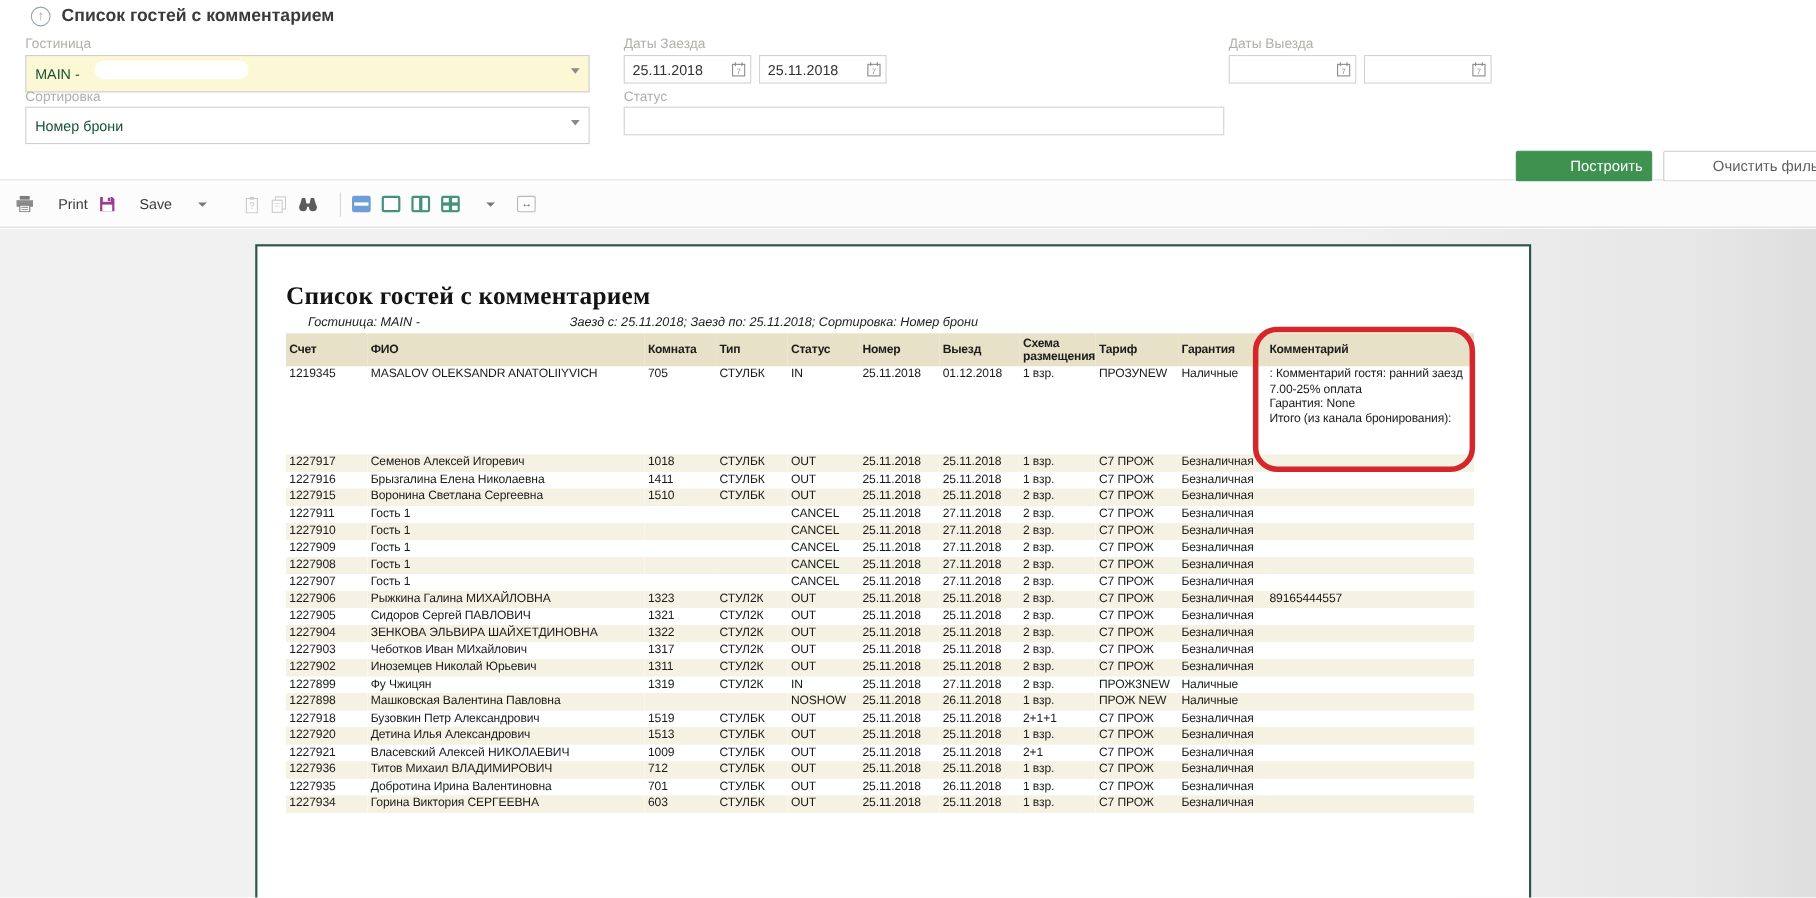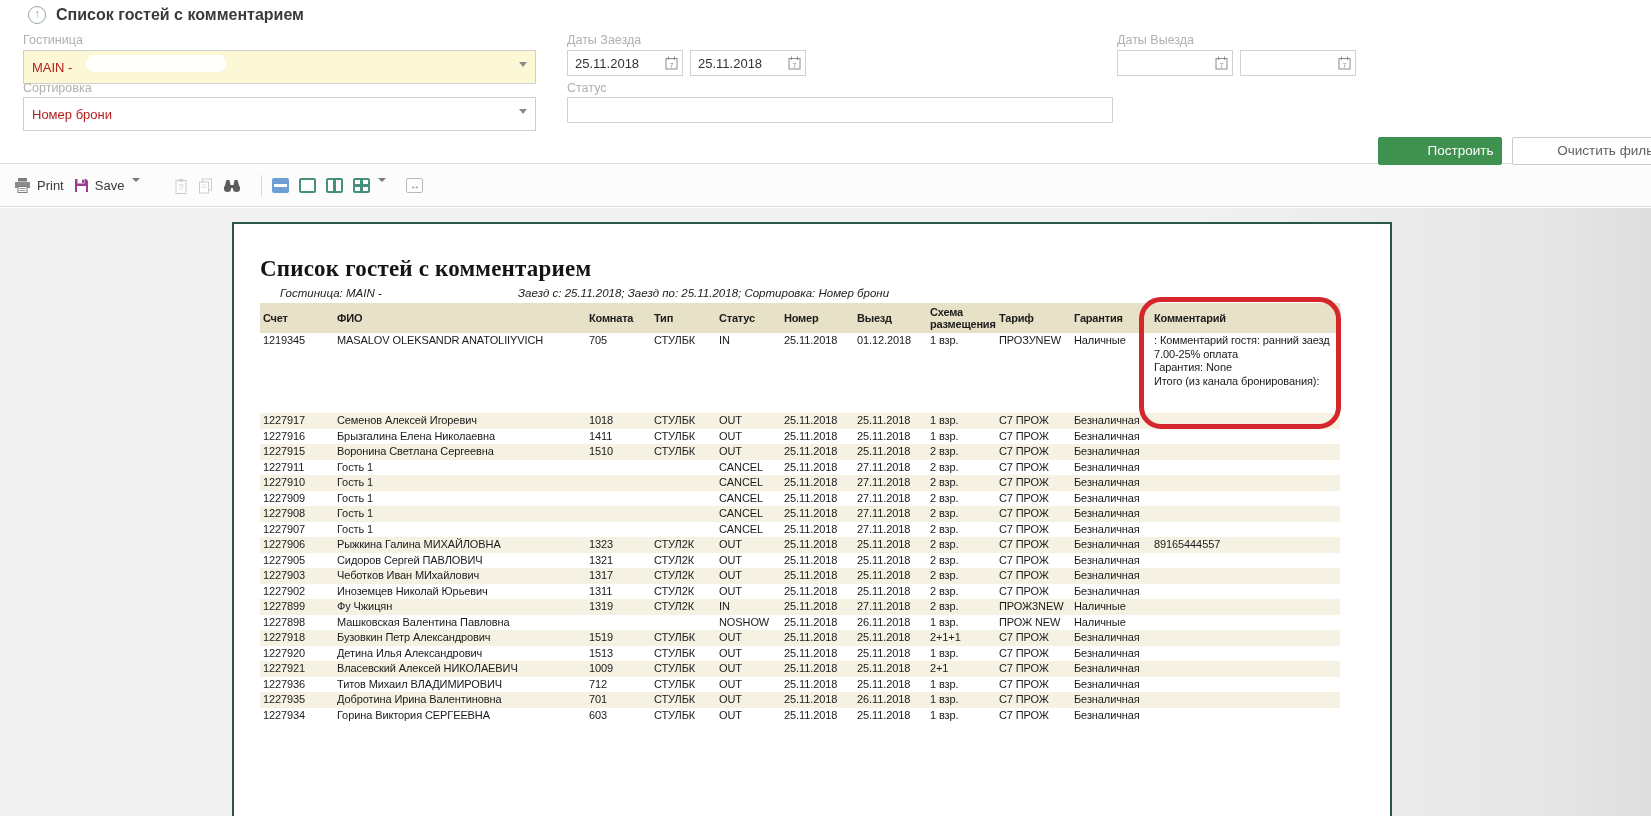--- a/index.html
+++ b/index.html
@@ -10,42 +10,42 @@
   
   .filter-panel { position:absolute; left:0; top:0; width:1651px; height:164px;
                   background:#fff; border-bottom:1px solid #e2e2e2; }
   .panel-header { position:absolute; left:28px; top:6px; display:flex; align-items:center; gap:10px; }
   .collapse-circle { width:18px; height:18px; border:1.5px solid #97a5ae; border-radius:50%;
                      color:#97a5ae; font-size:12px; line-height:15px; text-align:center; cursor:pointer; }
   .panel-title { font-size:16px; font-weight:bold; color:#3a3a3a; }
 
   .f-label { position:absolute; font-size:12.5px; color:#b2b0ac; }
   .f-select { position:absolute; height:26px; border:1px solid #cfcfcf; background:#fff;
-              display:flex; align-items:center; padding:16px 8px; font-size:13px; color:#b91c1c; cursor:pointer; }
+              display:flex; align-items:center; padding:16px 8px; font-size:13px; color:#14532d; cursor:pointer; }
   .f-select .caret { position:absolute; right:8px; top:11px; width:0; height:0;
                      border-left:4px solid transparent; border-right:4px solid transparent;
                      border-top:5px solid #8a8a8a; }
   .f-select.yellow { background:#fcf8d6; }
   .censor-blob { position:absolute; left:62px; top:4px; width:140px; height:17px;
                  background:#fff; border-radius:9px; opacity:.95; }
   .f-date { position:absolute; width:116px; height:26px; border:1px solid #d2d2d2; background:#fff; }
   .f-date input { position:absolute; left:0; top:0; width:96px; height:24px; border:0; outline:none;
                   padding:0 0 0 7px; font-size:13px; color:#333; font-family:inherit; background:transparent; }
   .cal-ico { position:absolute; right:4px; top:5px; }
   .f-input { position:absolute; height:26px; border:1px solid #d2d2d2; background:#fff;
              font-size:13px; color:#333; padding:0 7px; outline:none; font-family:inherit; }
   .btn { position:absolute; height:28px; top:137px; font-size:13.5px; text-align:center;
          line-height:26px; cursor:pointer; border-radius:2px;padding-left:41px; }
   .btn-build { left:1378px; width:124px; background:#3f9150; color:#fff; border:1px solid #3f9150; }
   .btn-clear { left:1512px; width:158px; background:#fff; color:#5f5f5f; border:1px solid #cbcbcb; }
 
   
   .toolbar { position:absolute; left:0; top:165px; width:1651px; height:42px; background:#fcfcfc;
              border-bottom:1px solid #d9d9d9; display:flex; align-items:center; padding-left:14px; }
-  .tb-item { display:flex; gap:6px; font-size:13px; color:#3b3b3b;
+  .tb-item { display:flex; align-items:center; gap:22px; font-size:13px; color:#3b3b3b;
              cursor:pointer; margin-right:10px; }
   .tb-item.disabled { opacity:.9; cursor:default; }
   .tb-sep { width:1px; height:22px; background:#d7d7d7; margin:0 10px; }
   .tb-caret { width:0; height:0; border-left:4px solid transparent; border-right:4px solid transparent;
               border-top:4px solid #777; margin-left:2px; }
   .vicon { width:17px; height:15px; border-radius:2px; position:relative; }
   .vicon.blue { background:#6d9fd6; }
   .vicon.blue::after { content:""; position:absolute; left:2px; right:2px; top:6px; height:3px; background:#fff; }
   .vicon.page1 { background:#fff; border:2px solid #45917c; }
   .vicon.page2 { background:#45917c; }
@@ -412,20 +412,33 @@
                 <td>СТУЛ2К</td>
                 <td>OUT</td>
                 <td>25.11.2018</td>
                 <td>25.11.2018</td>
                 <td>2 взр.</td>
                 <td>С7 ПРОЖ</td>
                 <td>Безналичная</td>
                 <td></td>
               </tr>
               <tr>
+                <td>1227904</td>
+                <td>ЗЕНКОВА ЭЛЬВИРА ШАЙХЕТДИНОВНА</td>
+                <td>1322</td>
+                <td>СТУЛ2К</td>
+                <td>OUT</td>
+                <td>25.11.2018</td>
+                <td>25.11.2018</td>
+                <td>2 взр.</td>
+                <td>С7 ПРОЖ</td>
+                <td>Безналичная</td>
+                <td></td>
+              </tr>
+              <tr>
                 <td>1227903</td>
                 <td>Чеботков Иван МИхайлович</td>
                 <td>1317</td>
                 <td>СТУЛ2К</td>
                 <td>OUT</td>
                 <td>25.11.2018</td>
                 <td>25.11.2018</td>
                 <td>2 взр.</td>
                 <td>С7 ПРОЖ</td>
                 <td>Безналичная</td>

